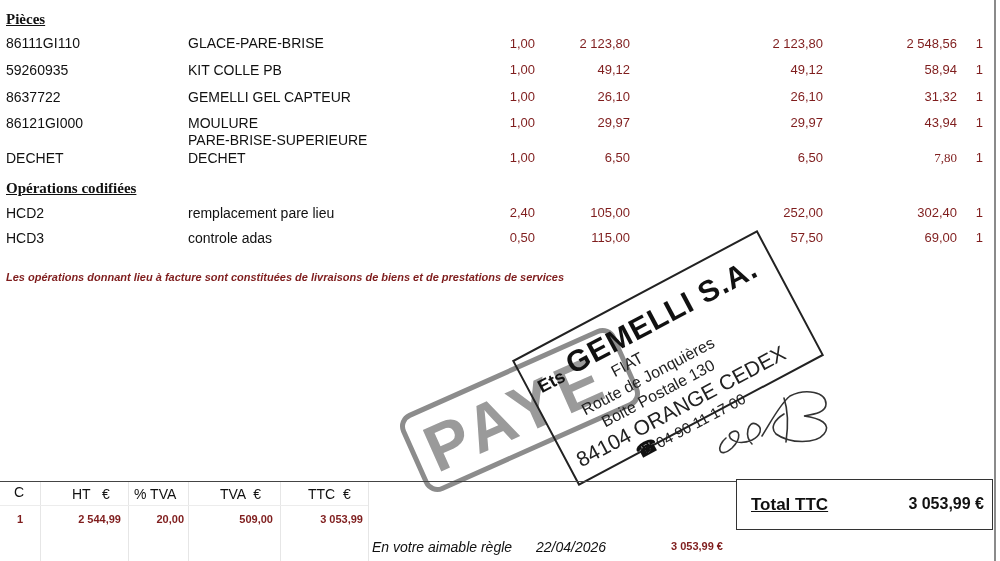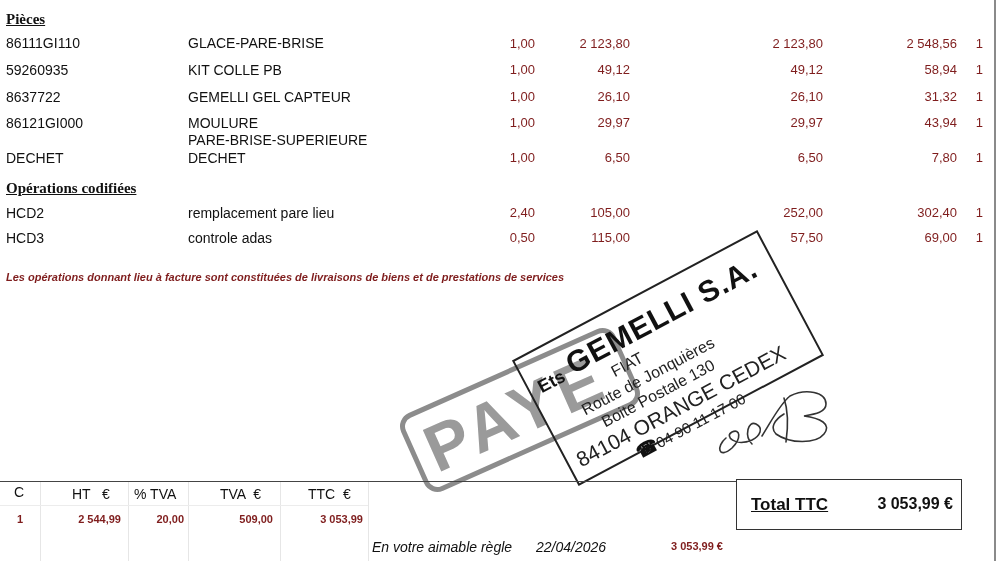--- a/index.html
+++ b/index.html
@@ -6,21 +6,21 @@
     body { width:1000px; height:561px; position:relative; overflow:hidden; font-family:"Liberation Sans", sans-serif; color:#111; }
     .abs { position:absolute; white-space:nowrap; }
     .sec-title { font-family:"Liberation Serif", serif; font-weight:bold; font-size:15px; text-decoration:underline; color:#111; }
     .cell { font-size:14px; color:#111; }
     .num { font-size:13px; text-align:right; color:#7f1d1d; }
     .small { font-size:11px; color:#7f1d1d;font-weight:bold; }
     .it { font-style:italic; }
     .right-border { position:absolute; left:994px; top:0; width:2px; height:561px; background:#8a8a8a; }
     .hline { position:absolute; height:1px; background:#333; }
     .vline { position:absolute; width:1px; background:#e6e6e6; }
-    .total-box { position:absolute; left:736px; top:479px; width:226px; height:51px; border:1.5px solid #333; box-sizing:border-box; }
+    .total-box { position:absolute; left:736px; top:479px; width:257px; height:51px; border:1.5px solid #333; box-sizing:border-box; }
     .stamp-layer { position:absolute; left:0; top:0; width:1000px; height:561px; pointer-events:none; }
   </style>
 </head>
 <body>
 
 <div class="right-border"></div>
 
 <div class="abs sec-title" style="left:6px; top:11px;">Pièces</div>
 
 <div>
@@ -65,21 +65,21 @@
     <div class="abs num" style="right:43px; top:115px;">43,94</div>
     <div class="abs num" style="right:17px; top:115px;">1</div>
   </div>
 
   <div>
     <div class="abs cell" style="left:6px; top:150px;">DECHET</div>
     <div class="abs cell" style="left:188px; top:150px;">DECHET</div>
     <div class="abs num" style="right:465px; top:150px;">1,00</div>
     <div class="abs num" style="right:370px; top:150px;">6,50</div>
     <div class="abs num" style="right:177px; top:150px;">6,50</div>
-    <div class="abs num" style="right:43px; top:150px;">7,80</div>
+    <div class="abs num" style="right:43px; top:150px;font-family:Liberation Serif, serif;">7,80</div>
     <div class="abs num" style="right:17px; top:150px;">1</div>
   </div>
 </div>
 
 <div class="abs sec-title" style="left:6px; top:180px;">Opérations codifiées</div>
 
 <div>
   <div>
     <div class="abs cell" style="left:6px; top:205px;">HCD2</div>
     <div class="abs cell" style="left:188px; top:205px;">remplacement pare lieu</div>

